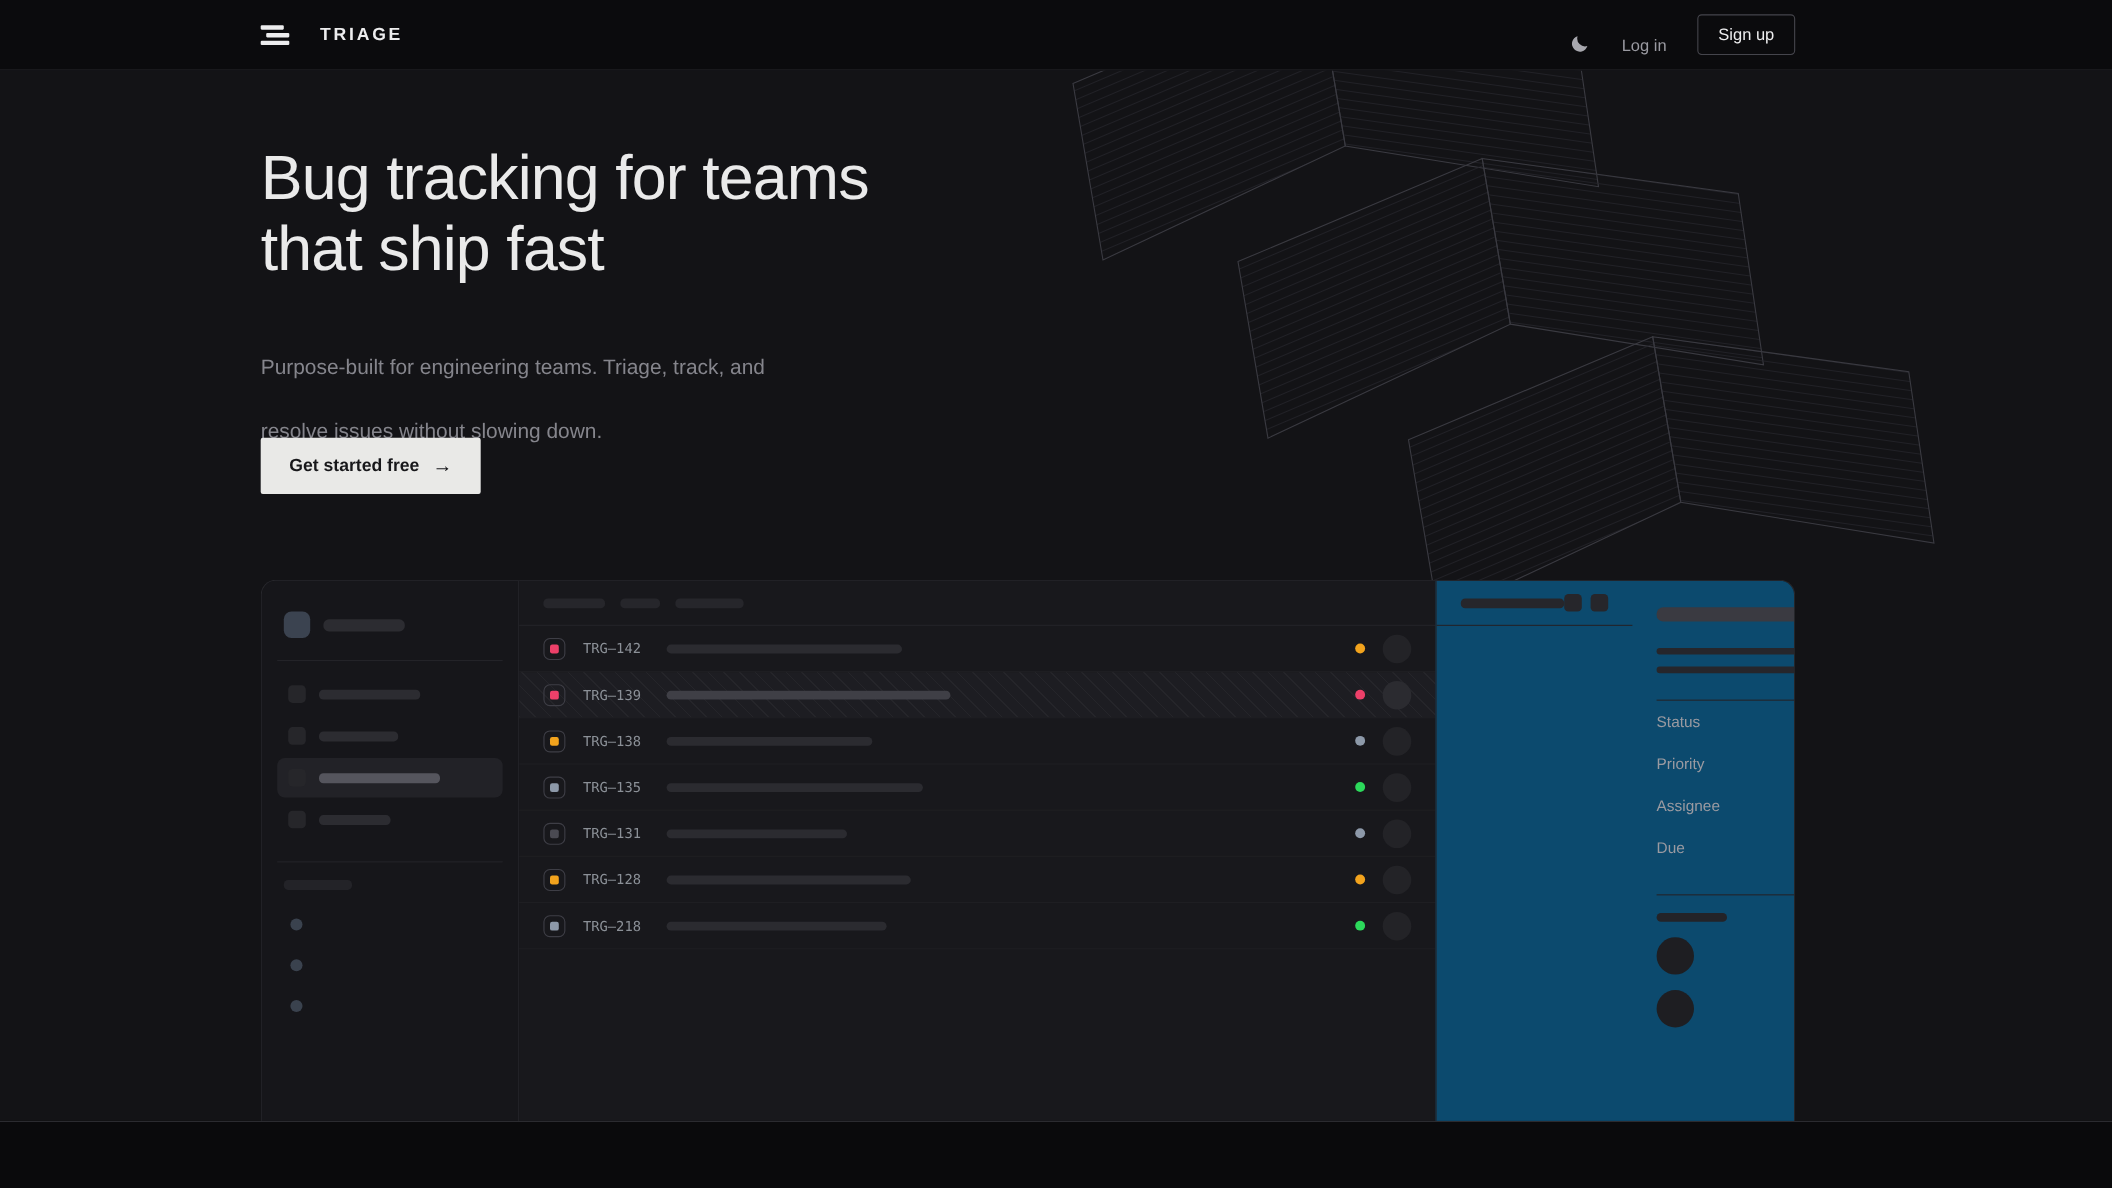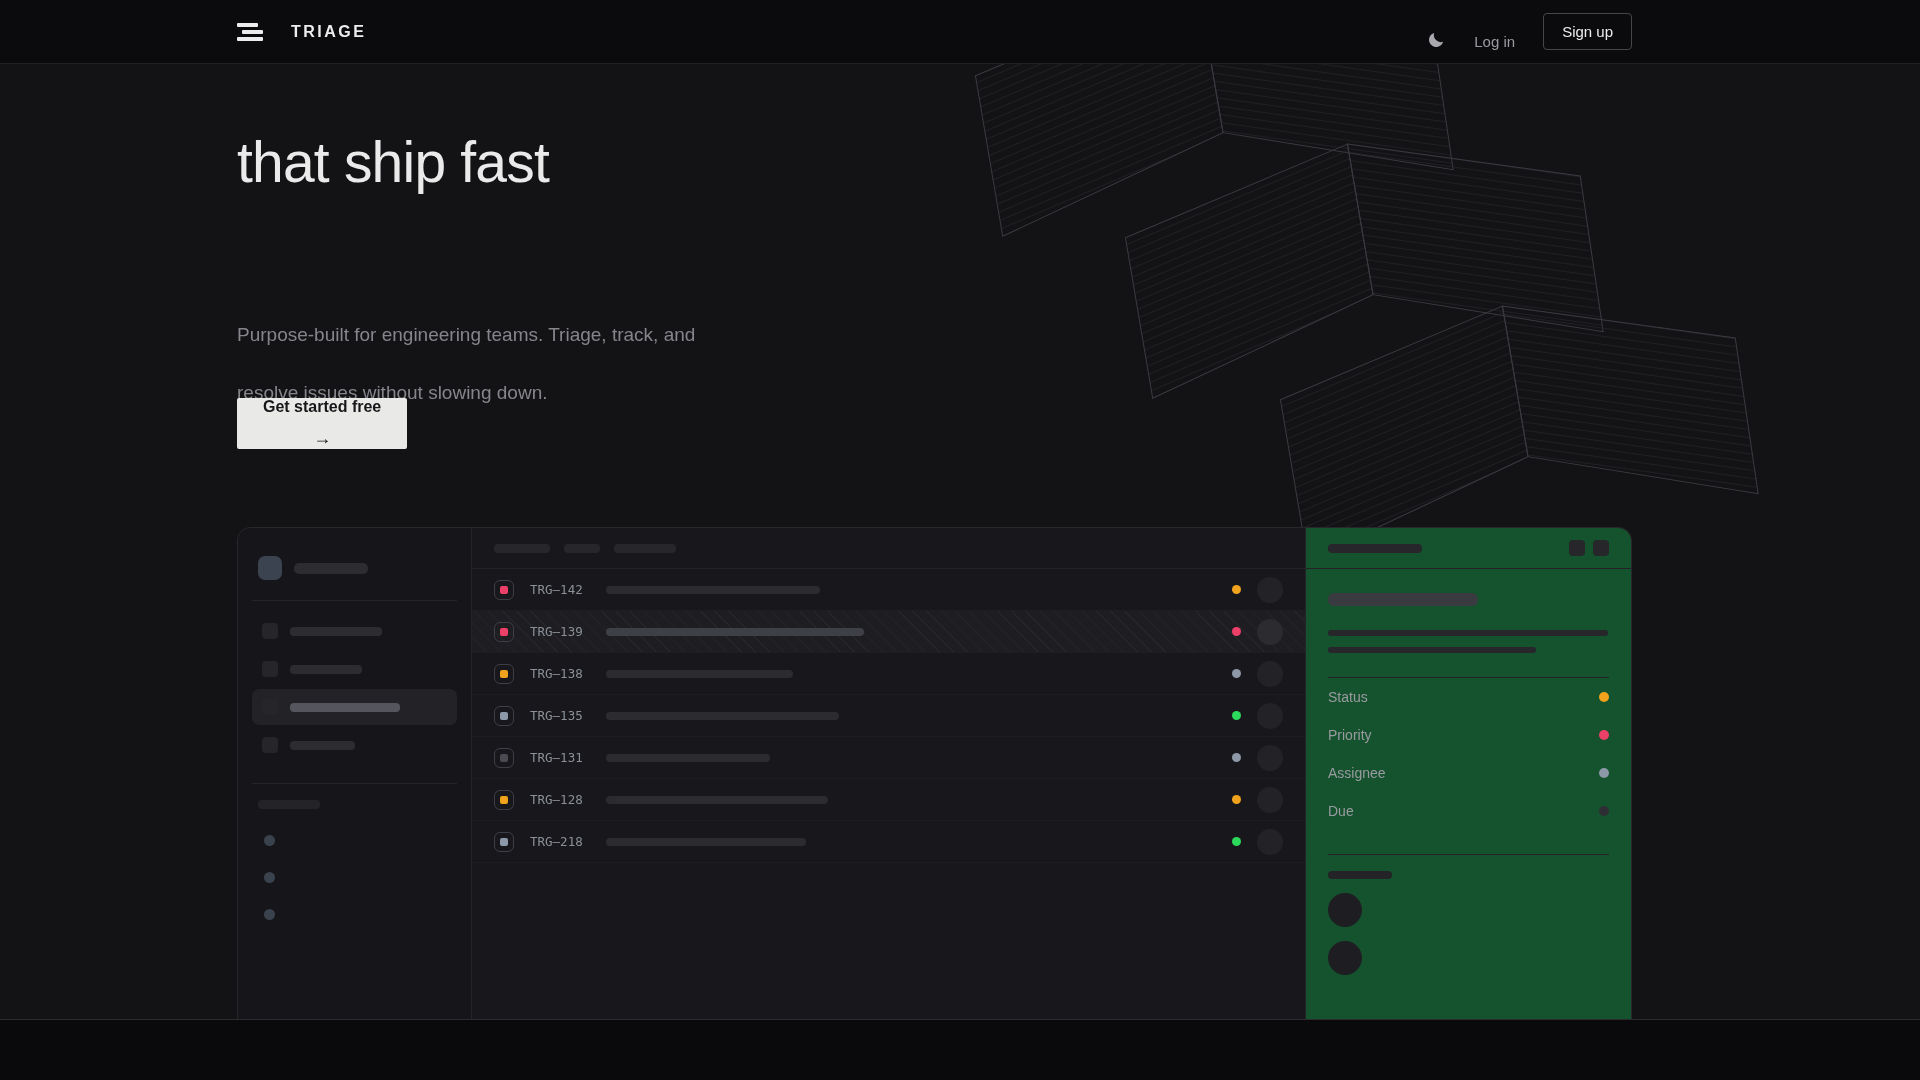--- a/index.html
+++ b/index.html
@@ -25,21 +25,21 @@
   
   .hero { position:relative; height:955px; background:#131316; overflow:hidden; }
   .wireframes { position:absolute; left:960px; top:-24px; width:860px; height:580px; pointer-events:none; }
   .hero h1 { position:absolute; left:237px; top:66px; font-size:57px; line-height:64px;
     font-weight:500; letter-spacing:-0.8px; color:#eaeaea; }
   .hero h1 span { display:block; }
   .subtitle { position:absolute; left:237px; top:228px; font-size:19px; line-height:30px; color:#85858c; }
   .subtitle span { display:block;margin-top:28px; }
   .cta { position:absolute; left:237px; top:334px; height:51px; padding:0 26px;
     background:#e9e9e7; border:none; border-radius:2px; display:flex; align-items:center; gap:12px;
-    font-family:"Liberation Sans",sans-serif; font-size:16px; font-weight:bold; color:#17171a; cursor:pointer;flex-direction:column; }
+    font-family:"Liberation Sans",sans-serif; font-size:16px; font-weight:bold; color:#17171a; cursor:pointer; }
   .cta .arrow { font-size:18px; font-weight:normal; }
 
   
   .card { position:absolute; left:237px; top:463px; width:1395px; height:492px;
     background:#17171a; border:1px solid #27272c; border-bottom:none;
     border-radius:14px 14px 0 0; display:flex; overflow:hidden; }
 
   
   .m-side { width:234px; background:#16161a; border-right:1px solid #232328; padding:20px 14px 0 14px; }
   .ws-row { display:flex; align-items:center; gap:12px; padding:0 6px; margin-top:8px; }
@@ -67,21 +67,21 @@
   .iicon-in { width:8px; height:8px; border-radius:2px; }
   .iid { font-family:"DejaVu Sans Mono",monospace; font-size:12.5px; color:#8b9097; margin-left:16px; width:76px; flex:none; }
   .ibar { height:8px; border-radius:4px; background:#2b2b30; }
   .row.selected .ibar { background:#3f3f46; }
   .spacer { flex:1; }
   .idot { width:9px; height:9px; border-radius:50%; flex:none; }
   .iavatar { width:26px; height:26px; border-radius:50%; background:#232327; margin-left:16px; flex:none; }
   .row.selected .iavatar { background:#2b2b30; }
 
   
-  .m-panel { width:326px; background:#14532d; border-left:1px solid #232328; display:flex; flex-direction:column; }
+  .m-panel { width:326px; background:#0c4a6e; border-left:1px solid #232328; display:flex; }
   .m-panel-header { height:41px; border-bottom:1px solid #232328; display:flex; align-items:center; padding:0 22px; flex:none; }
   .ph-pill { width:94px; height:9px; border-radius:4px; background:#26262b; }
   .ph-squares { margin-left:auto; display:flex; gap:8px; }
   .ph-sq { width:16px; height:16px; border-radius:4px; background:#26262b; }
   .panel-body { padding:24px 22px 0 22px; }
   .p-title { width:150px; height:13px; border-radius:6px; background:#3a3a41; }
   .p-line1 { width:280px; height:6px; border-radius:3px; background:#26262b; margin-top:24px; }
   .p-line2 { width:208px; height:6px; border-radius:3px; background:#26262b; margin-top:11px; }
   .p-div { height:1px; background:#232328; margin-top:24px; }
   .field { height:38px; display:flex; align-items:center; }
@@ -135,20 +135,21 @@
       <polygon points="0,78 228,0 243,152 16,240" fill="url(#hatchL)" stroke="#3a3a41"></polygon>
       <polygon points="228,0 458,48 470,205 243,152" fill="url(#hatchR)" stroke="#3a3a41"></polygon>
     </g>
     <g transform="translate(315,282) rotate(-4)">
       <polygon points="0,78 228,0 243,152 16,240" fill="url(#hatchL)" stroke="#3a3a41"></polygon>
       <polygon points="228,0 458,48 470,205 243,152" fill="url(#hatchR)" stroke="#3a3a41"></polygon>
     </g>
   </svg>
 
   <h1>
+    <span>Bug tracking for teams</span>
     <span>that ship fast</span>
   </h1>
 
   <p class="subtitle">
     <span>Purpose-built for engineering teams. Triage, track, and</span>
     <span>resolve issues without slowing down.</span>
   </p>
 
   <button class="cta">
     <span>Get started free</span>

